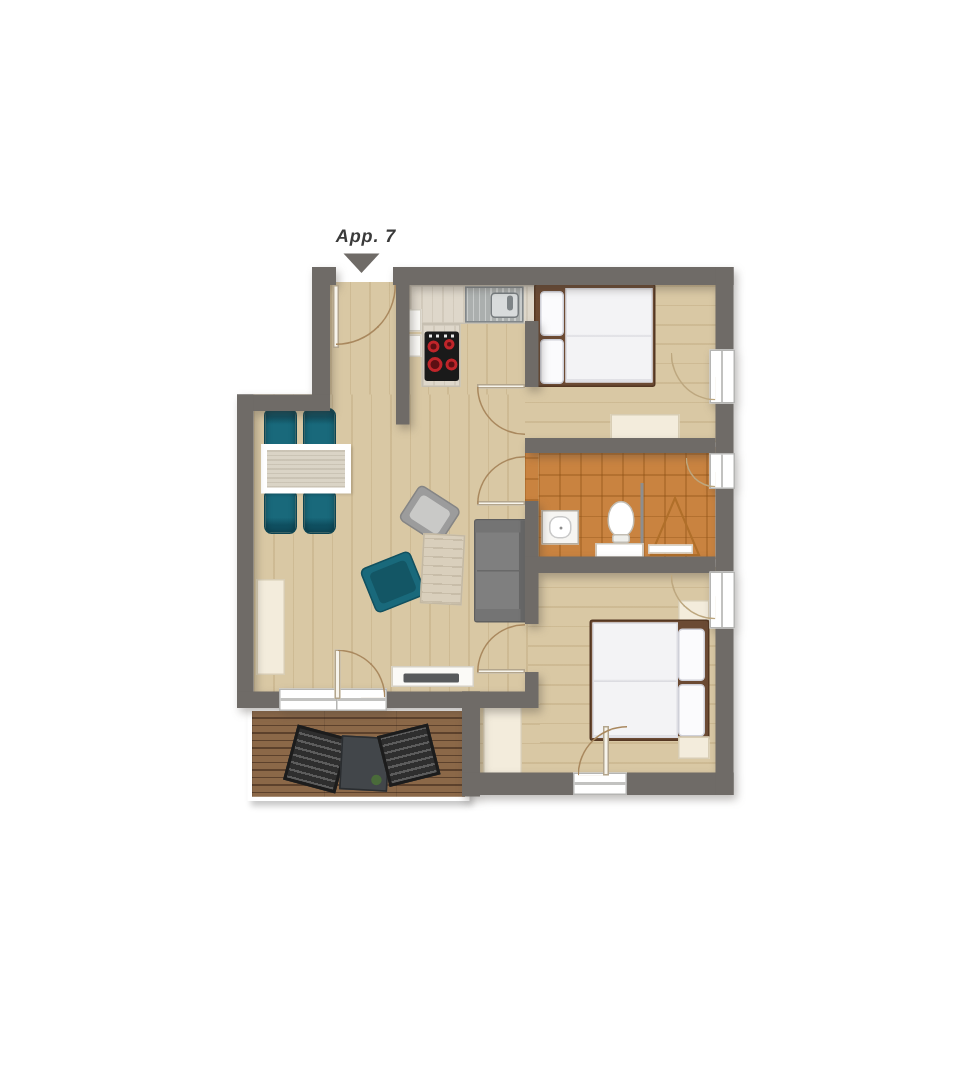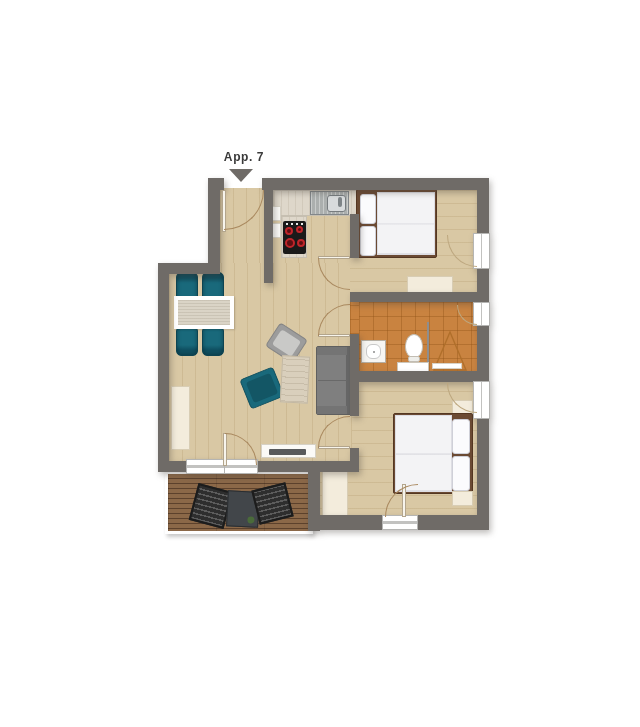--- a/index.html
+++ b/index.html
@@ -221,16 +221,16 @@
     <div class="abs arc arc-tr" style="left:225px;top:433px;width:32px;height:32px;"></div>
 
     <div class="abs leaf" style="left:402px;top:484px;width:4px;height:33px;"></div>
     <div class="abs arc arc-tl" style="left:385px;top:484px;width:33px;height:33px;"></div>
 
     <div class="abs arc arc-bl arc-lite" style="left:447px;top:235px;width:30px;height:32px;"></div>
     <div class="abs arc arc-bl arc-lite" style="left:457px;top:305px;width:20px;height:20px;"></div>
     <div class="abs arc arc-bl arc-lite" style="left:447px;top:383px;width:30px;height:30px;"></div>
   </div>
 
-  <div class="abs apt-label" style="left:206px;top:150px;width:76px;">App. 7</div>
+  <div class="abs apt-label" style="left:206px;top:150px;width:76px;font-style:italic;">App. 7</div>
   <div class="abs marker-tri" style="left:229px;top:169px;"></div>
 
 </div>
 
 </body></html>

